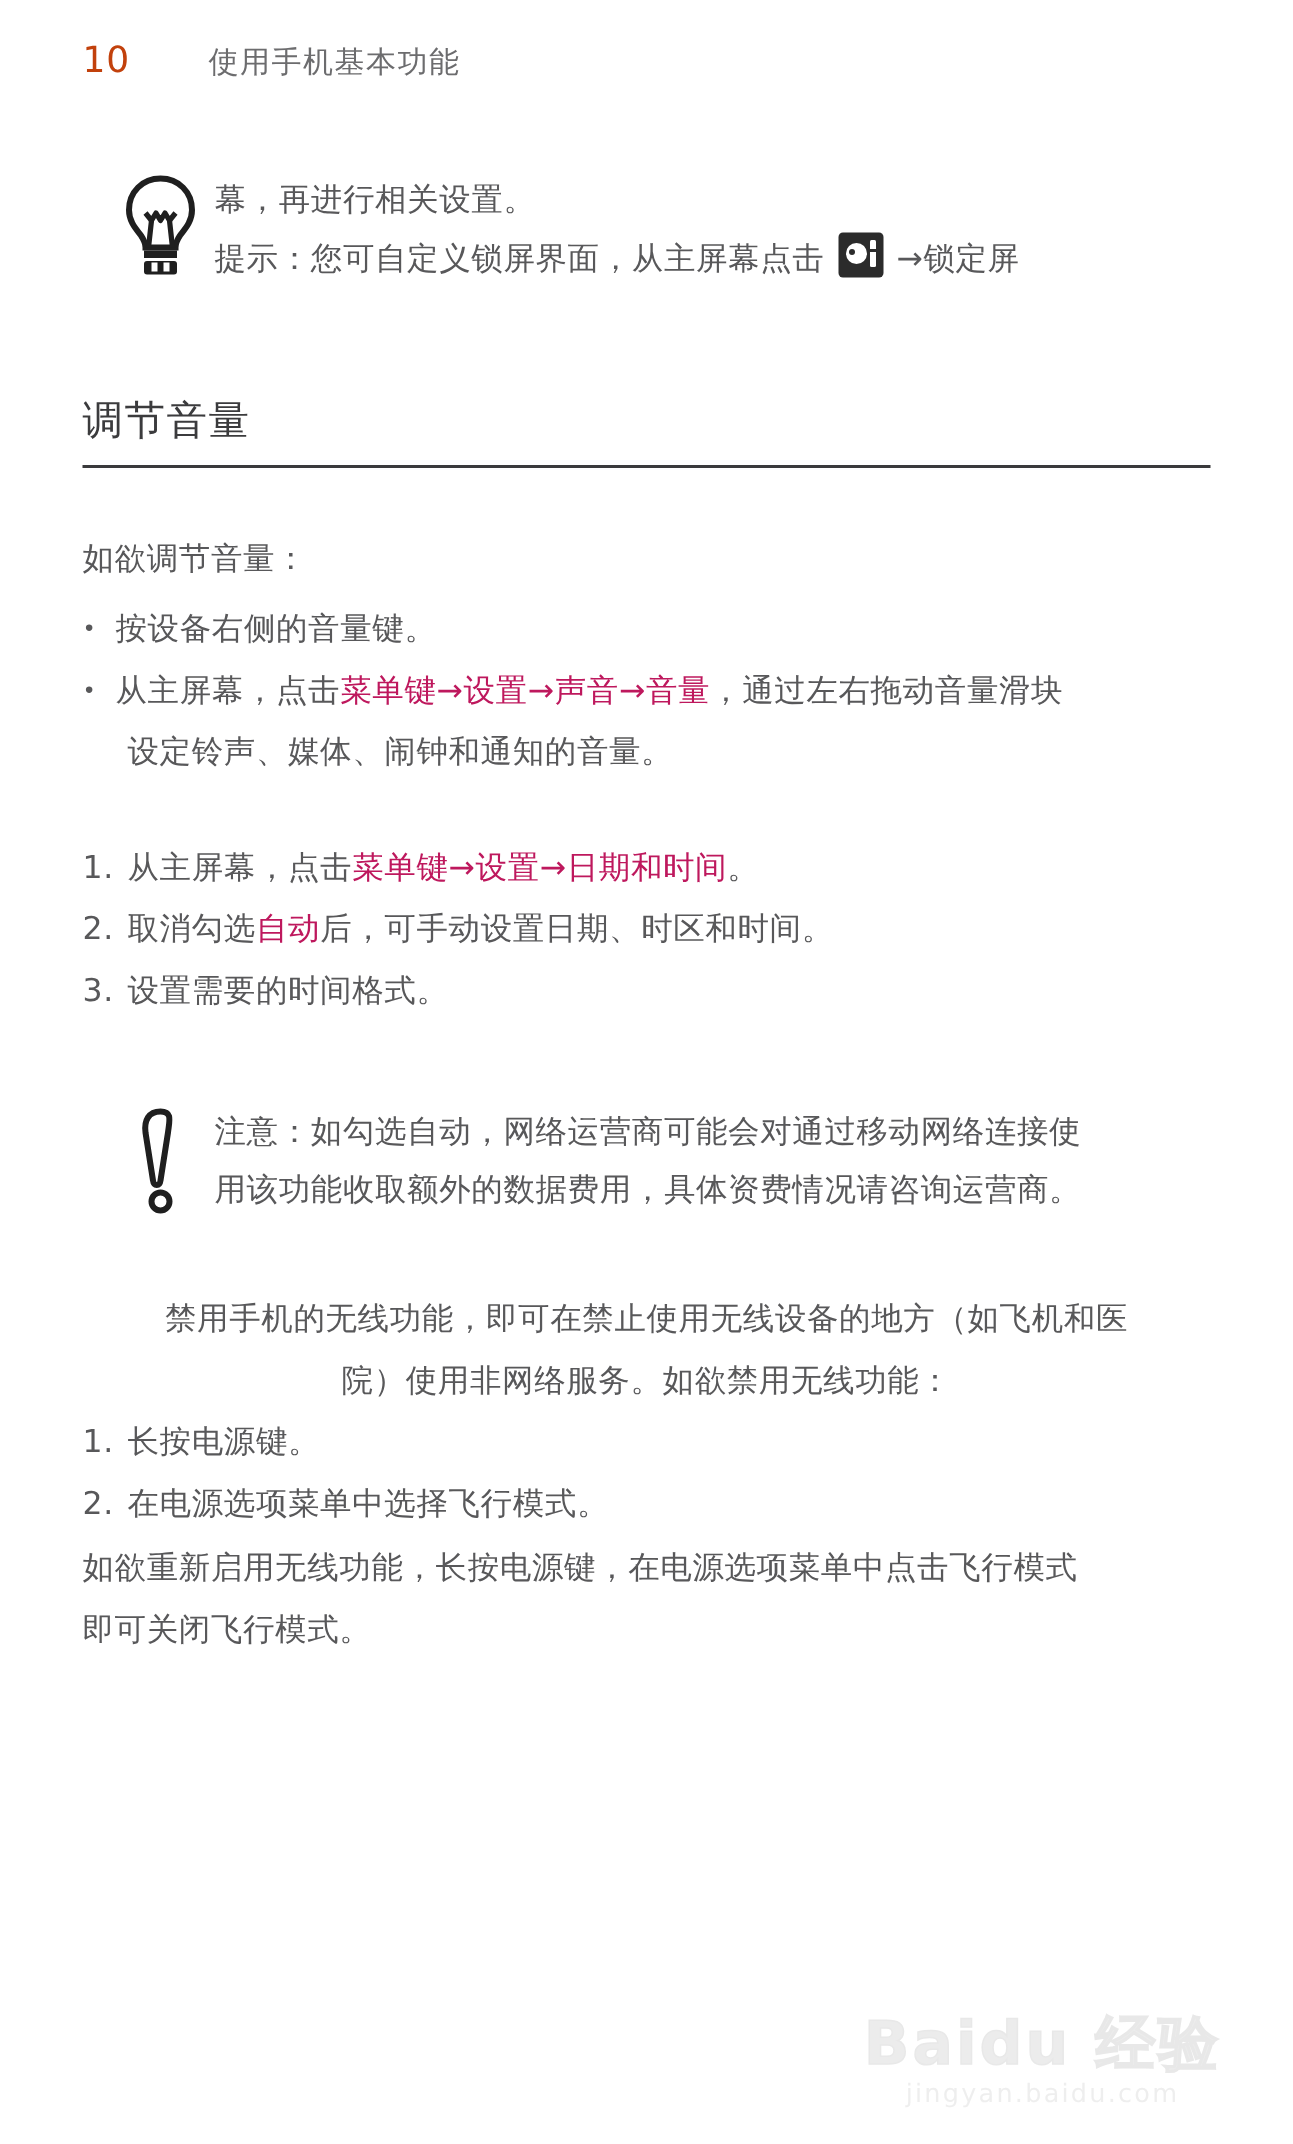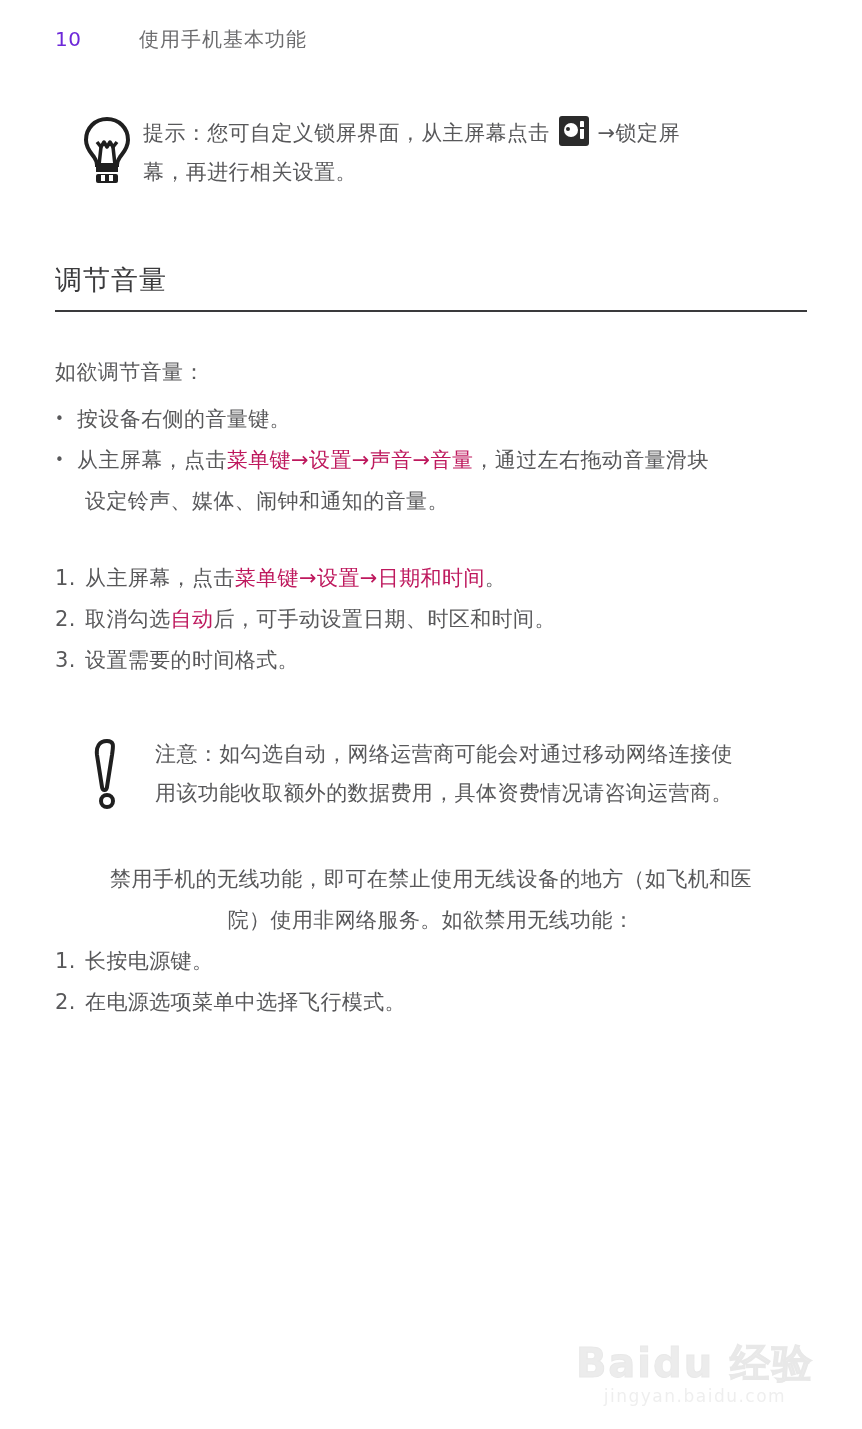--- a/index.html
+++ b/index.html
@@ -25,40 +25,40 @@
   }
 
   
   .page-header {
     display: flex;
     align-items: baseline;
     padding-top: 26px;
     height: 40px;
   }
   .page-number {
-    font-size: 20px;
-    color: #6d28d9;
+    font-size: 24px;
+    color: #c2410c;
     width: 68px;
     letter-spacing: 0.5px;
   }
   .header-title {
     font-size: 20px;
     color: #6c6c6e;
     letter-spacing: 1px;
     margin-left: 16px;
   }
 
   
   .callout {
     display: flex;
     align-items: flex-start;
     margin-top: 46px;
     padding-left: 16px;
   }
-  .callout.note { margin-top: 52px; gap: 12px; }
+  .callout.note { margin-top: 52px; }
 
   .callout-icon {
     flex: 0 0 72px;
     height: 82px;
     display: flex;
     align-items: flex-start;
     justify-content: center;
     padding-top: 4px;
   }
   .callout-body {
@@ -230,24 +230,24 @@
         <path d="M27 3 C15 3 6 12 6 24 c0 8 5 13 8 17 2 3 3 5 3 8 l20 0 c0-3 1-5 3-8 3-4 8-9 8-17 C48 12 39 3 27 3 z" fill="none" stroke="#1f1f1f" stroke-width="4"></path>
         <path d="M17 26 l4 5 3-5 3 5 3-5 3 5 4-5" fill="none" stroke="#1f1f1f" stroke-width="3.5" stroke-linejoin="round"></path>
         <path d="M21 31 L19 49 M33 31 L35 49" stroke="#1f1f1f" stroke-width="3.5" fill="none"></path>
         <rect x="16" y="51" width="22" height="5" fill="#1f1f1f"></rect>
         <rect x="16" y="58" width="22" height="9" rx="2" fill="#1f1f1f"></rect>
         <rect x="21" y="59" width="4" height="6" fill="#ffffff"></rect>
         <rect x="29" y="59" width="4" height="6" fill="#ffffff"></rect>
       </svg>
     </div>
     <div class="callout-body">
+      <div class="callout-line">幕，再进行相关设置。</div>
       <div class="callout-line">
         <span>提示：您可自定义锁屏界面，从主屏幕点击</span><span class="inline-icon"><span class="palette"></span><span class="brush"></span></span><span>→锁定屏</span>
       </div>
-      <div class="callout-line">幕，再进行相关设置。</div>
     </div>
   </div>
 
   <div class="section">
     <div class="section-title">调节音量</div>
     <div class="section-rule"></div>
   </div>
 
   <div class="para lead">如欲调节音量：</div>
 
@@ -304,19 +304,23 @@
     <li class="list-item">
       <span class="marker">1.</span>
       <span class="item-text">长按电源键。</span>
     </li>
     <li class="list-item">
       <span class="marker">2.</span>
       <span class="item-text">在电源选项菜单中选择飞行模式。</span>
     </li>
   </ol>
 
+  <div class="tail-para">
+    <div class="para">如欲重新启用无线功能，长按电源键，在电源选项菜单中点击飞行模式</div>
+    <div class="para">即可关闭飞行模式。</div>
+  </div>
 
   <div class="watermark">
     <div class="wm-main">Baidu 经验</div>
     <div class="wm-sub">jingyan.baidu.com</div>
   </div>
 
 </div>
 
 </body></html>

